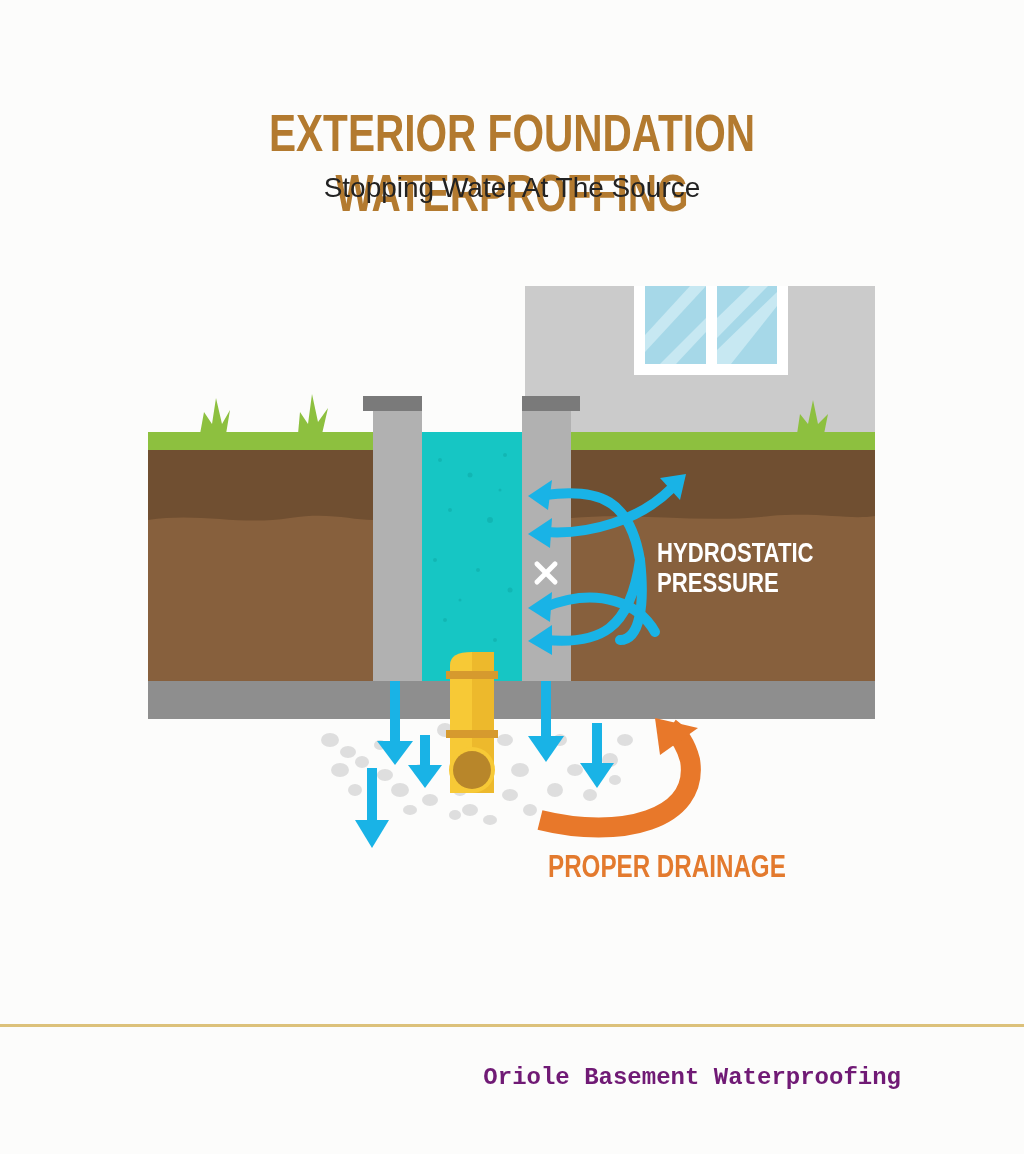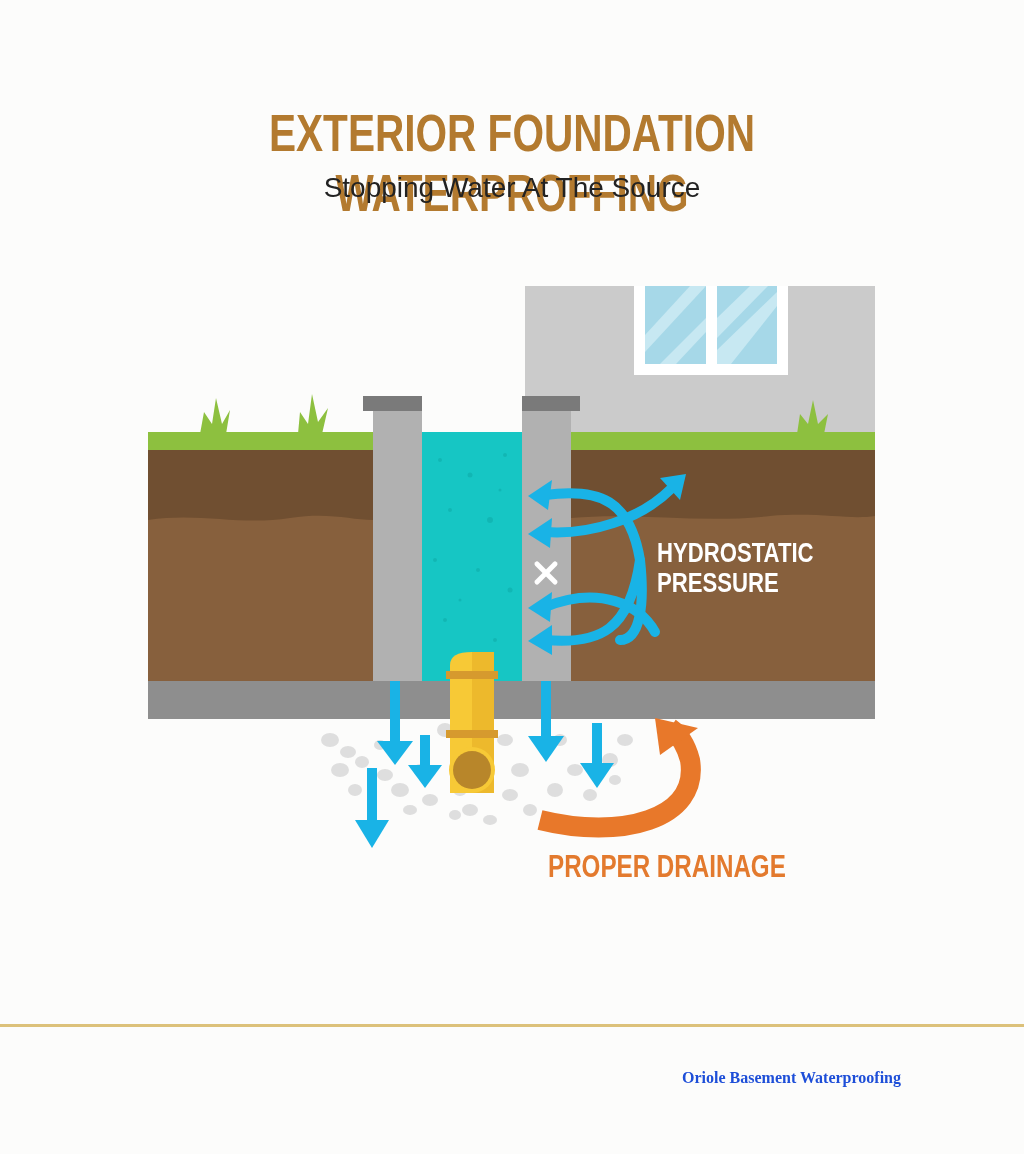--- a/index.html
+++ b/index.html
@@ -14,22 +14,22 @@
               line-height:36px; }
   .illus { position:absolute; left:0; top:0; width:1024px; height:1154px; }
   .label-hydro { position:absolute; left:657px; top:538px; color:#fff; font-weight:bold;
                  font-size:27px; line-height:30px; transform:scaleX(0.82); transform-origin:left top;
                  font-family:"Liberation Sans", sans-serif; }
   .label-drain { position:absolute; left:548px; top:850px; color:#e37a2e; font-weight:bold;
                  font-size:31px; line-height:34px; transform:scaleX(0.78); transform-origin:left top;
                  font-family:"Liberation Sans", sans-serif; }
   .rule { position:absolute; left:0; top:1024px; width:1024px; height:3px; background:#dcc17a; }
   .brand { position:absolute; right:123px; top:1066px; text-align:right; }
-  .brand-name { font-weight:bold; font-size:16px; color:#1d4ed8; line-height:24px;
-                font-family:Liberation Serif, serif; }
+  .brand-name { font-weight:bold; font-size:24px; color:#701a75; line-height:24px;
+                font-family:Liberation Mono, monospace; }
   .brand-url { font-size:17px; color:#777; line-height:20px;
                font-family:"Liberation Sans", sans-serif; }
 </style>
 </head>
 <body>
 
 <div class="title">EXTERIOR FOUNDATION WATERPROFFING</div>
 <div class="subtitle">Stopping Water At The Source</div>
 
 <svg class="illus" viewBox="0 0 1024 1154" xmlns="http://www.w3.org/2000/svg">

